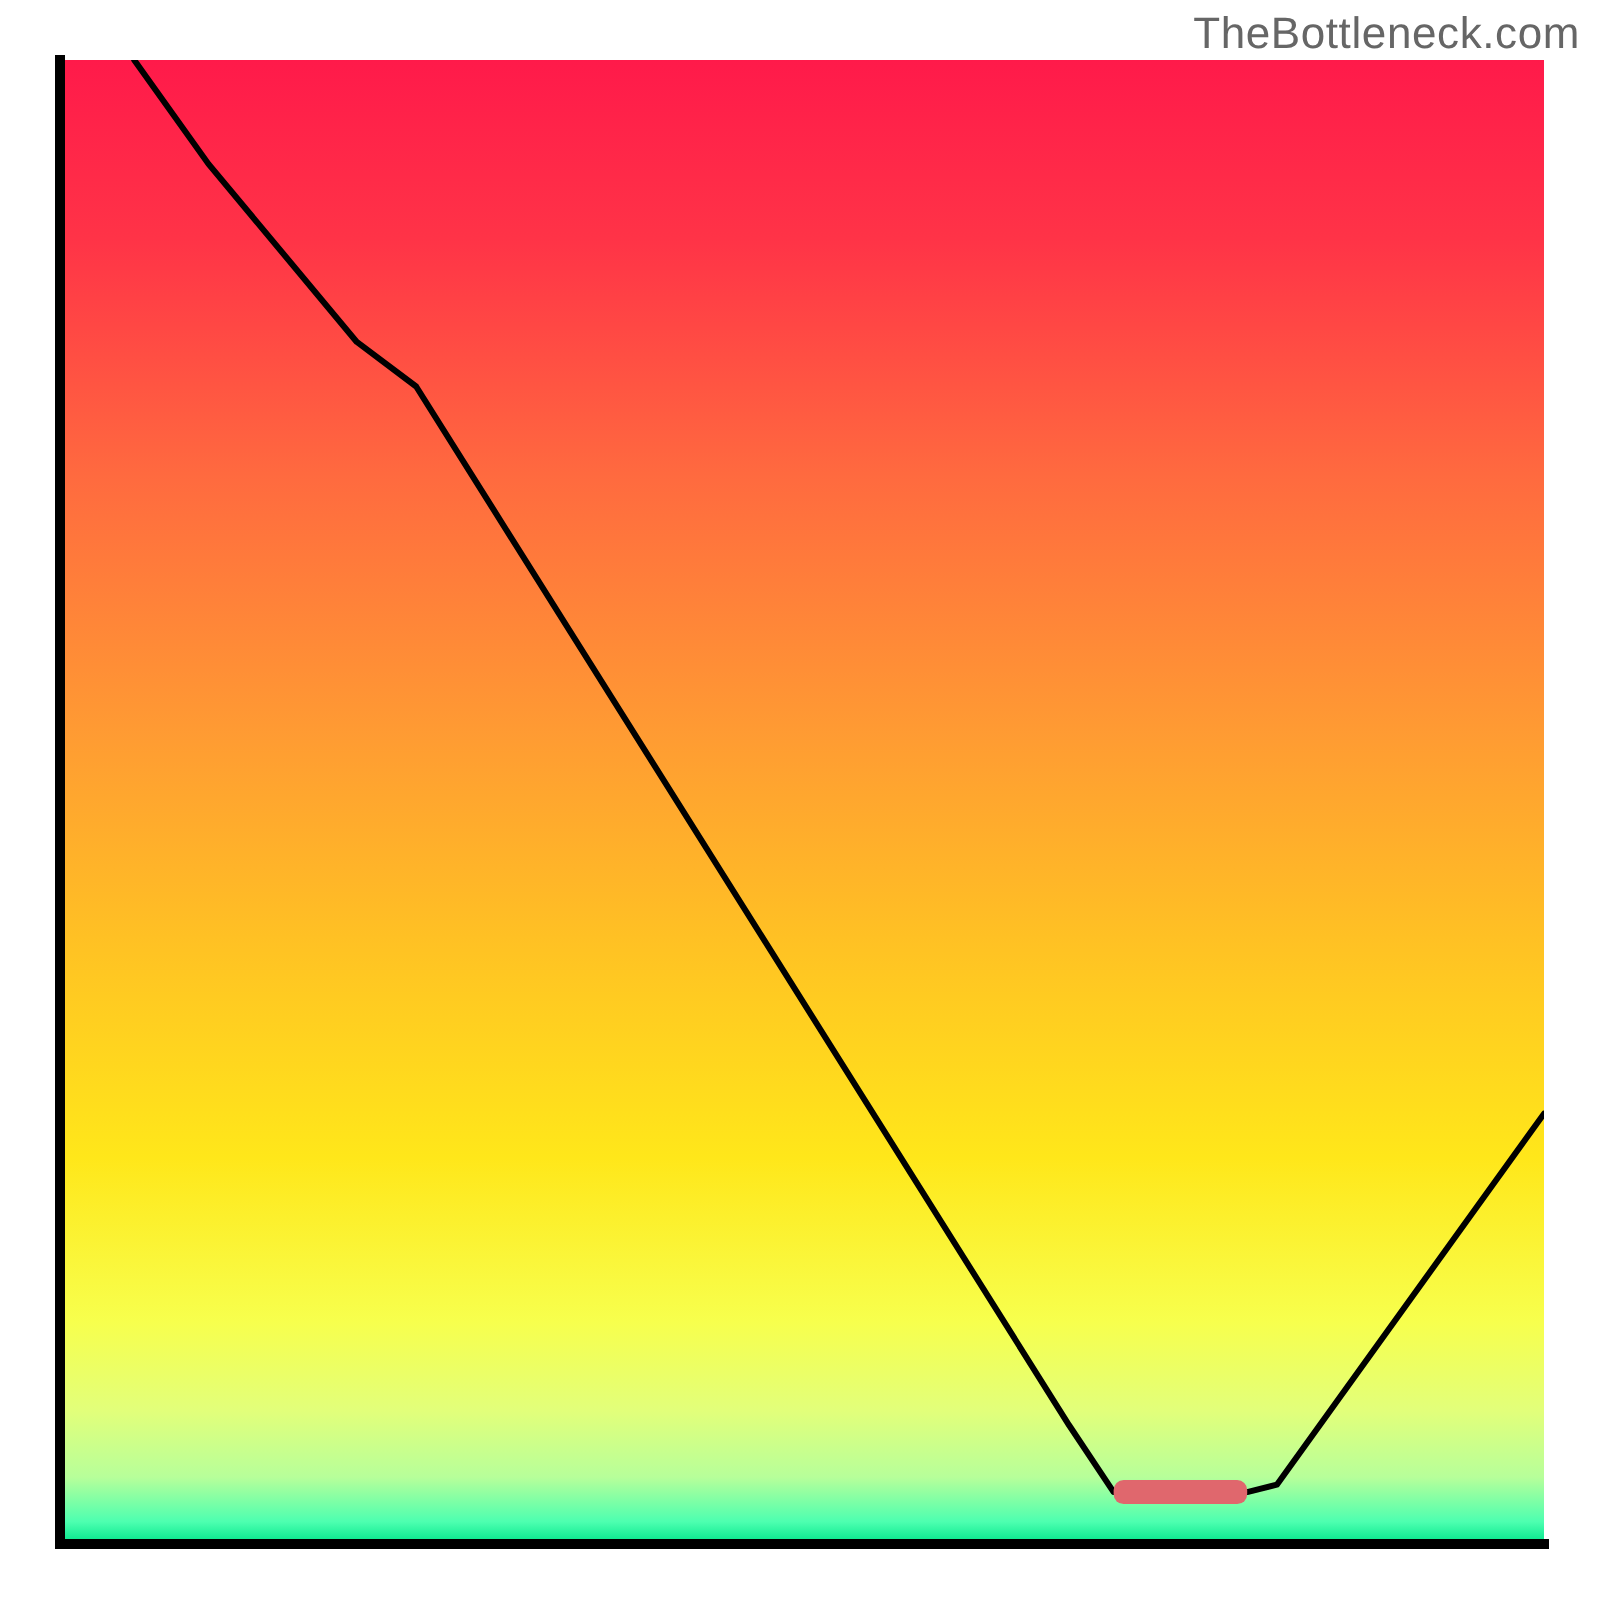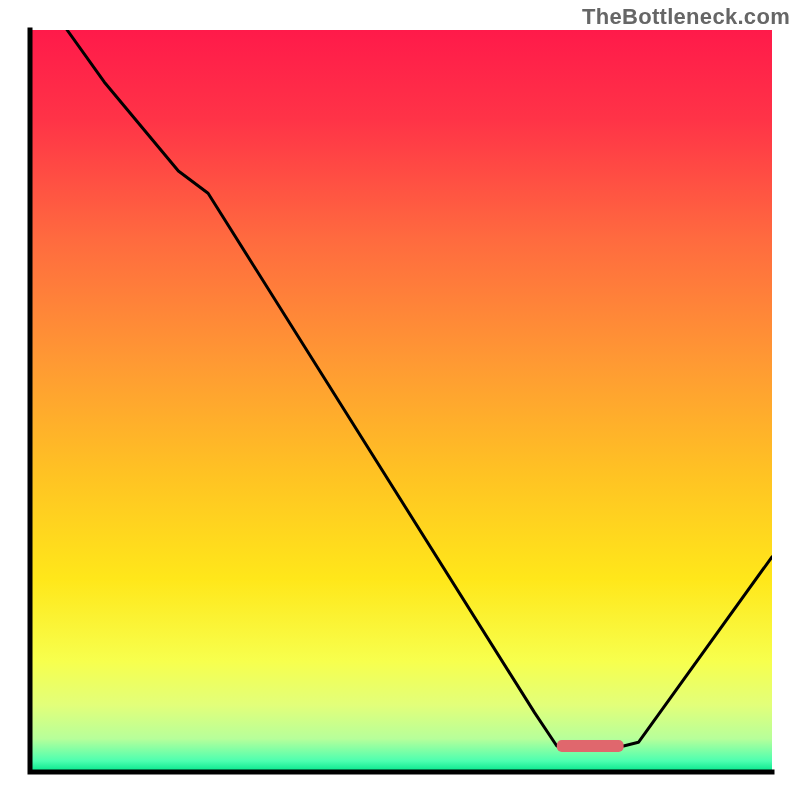--- a/index.html
+++ b/index.html
@@ -13,21 +13,21 @@
   .frame {
     position: relative;
     width: 800px;
     height: 800px;
   }
   .watermark {
     position: absolute;
     top: 4px;
     right: 10px;
     font-size: 22px;
-    font-weight: 700;
+    font-weight: 400;
     color: #666666;
     letter-spacing: 0.3px;
   }
   svg { display: block; }
 </style>
 </head>
 <body>
 
 <div class="frame">
   <div class="watermark">TheBottleneck.com</div>

